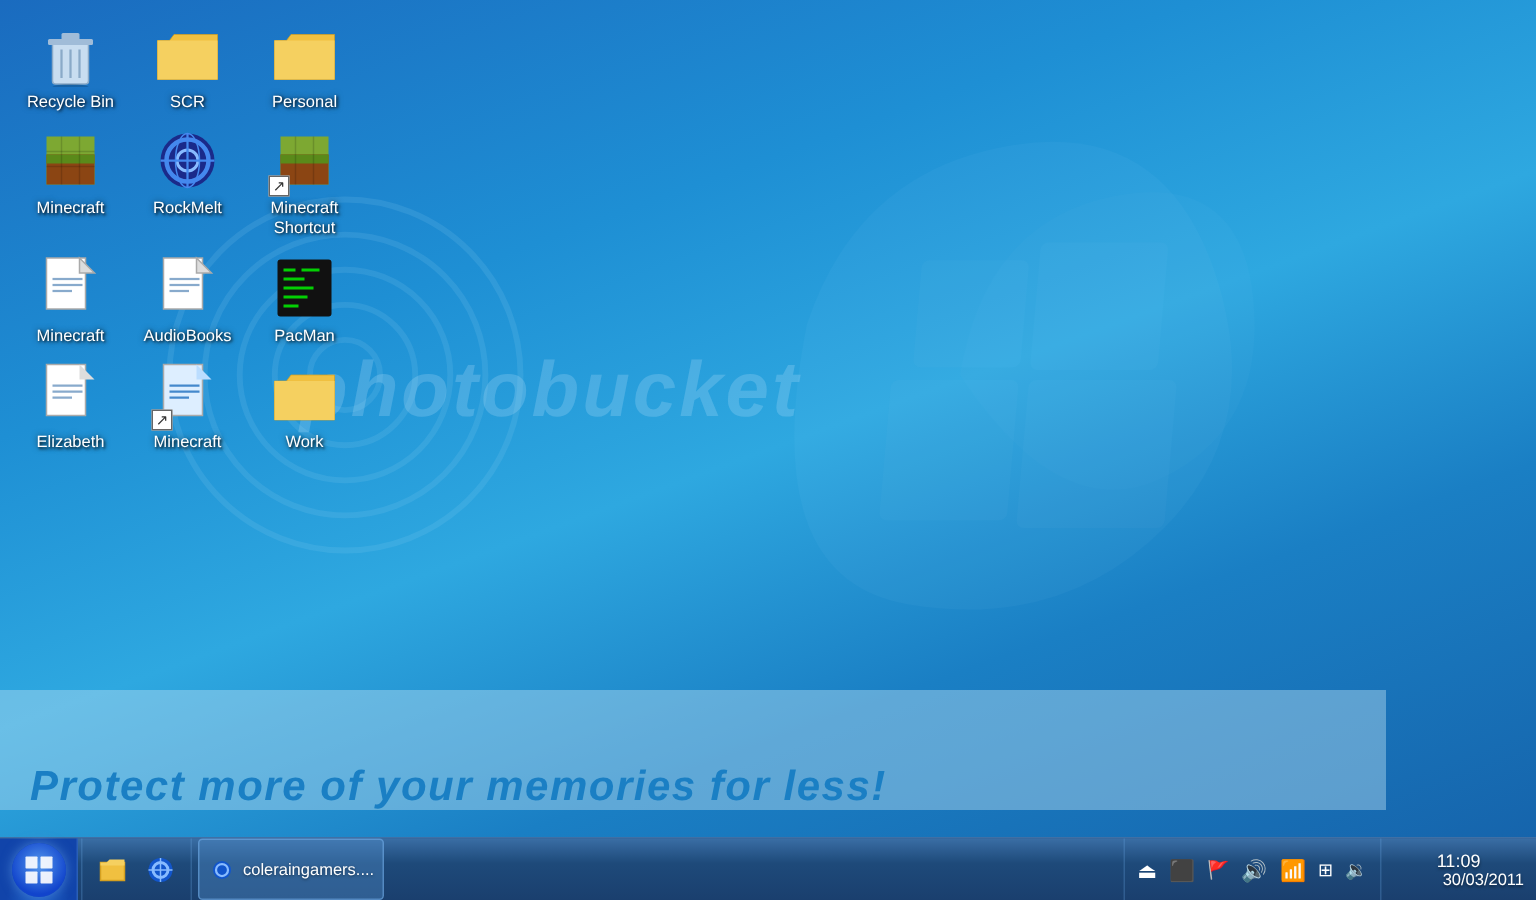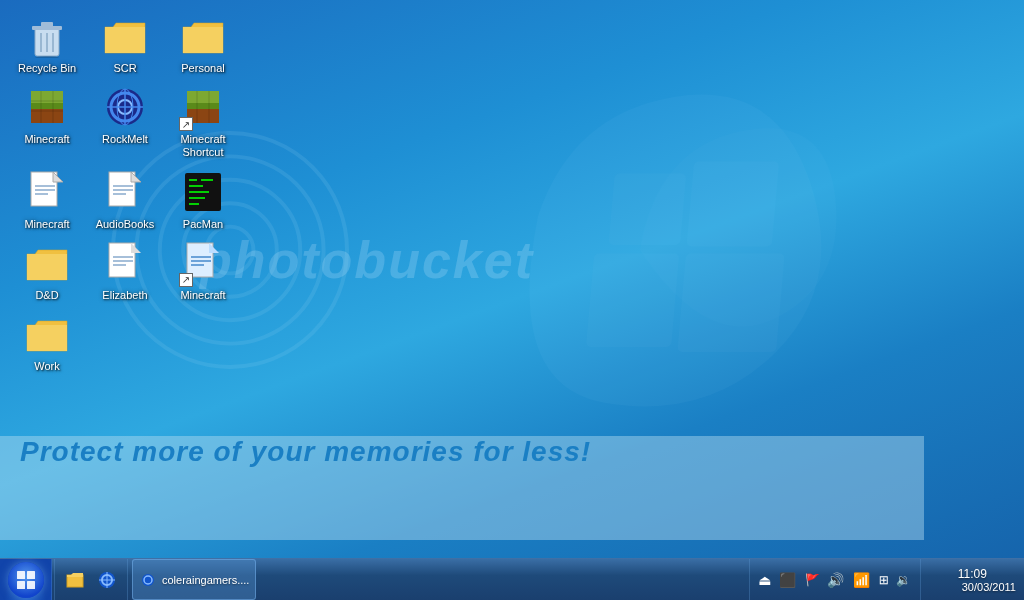--- a/index.html
+++ b/index.html
@@ -35,24 +35,24 @@
       opacity: 0.18;
       pointer-events: none;
     }
 
     
     .photobucket-overlay {
       position: absolute;
       left: 0;
       right: 100px;
       bottom: 60px;
-      height: 104px;
+      height: 80px;
       background: rgba(180, 220, 240, 0.45);
       display: flex;
-      align-items: flex-start;
+      align-items: flex-end;
       padding-left: 20px;
     }
 
     .photobucket-text {
       font-size: 28px;
       font-weight: bold;
       color: #1a7fc4;
       font-style: italic;
       letter-spacing: 1px;
     }
@@ -407,29 +407,20 @@
         <rect x="18" y="8" width="12" height="2" fill="#00ff00" opacity="0.8"></rect>
         <rect x="6" y="14" width="14" height="2" fill="#00ff00" opacity="0.8"></rect>
         <rect x="6" y="20" width="20" height="2" fill="#00ff00" opacity="0.8"></rect>
         <rect x="6" y="26" width="16" height="2" fill="#00ff00" opacity="0.8"></rect>
         <rect x="6" y="32" width="10" height="2" fill="#00ff00" opacity="0.8"></rect>
       </svg>
     </div>
     <span class="icon-label">PacMan</span>
   </div>
 
-  <div class="desktop-icon">
-    <div class="icon-img">
-      <svg width="44" height="38" viewBox="0 0 44 38">
-        <path d="M2,10 L10,10 L13,6 L42,6 L42,36 L2,36 Z" fill="#f0c040" stroke="#d4a020" stroke-width="0.5"></path>
-        <path d="M2,10 L42,10 L42,36 L2,36 Z" fill="#f5d060"></path>
-      </svg>
-    </div>
-    <span class="icon-label">D&amp;D</span>
-  </div>
 
   <div class="desktop-icon">
     <div class="icon-img">
       <svg width="38" height="44" viewBox="0 0 38 44">
         <rect x="3" y="2" width="26" height="34" fill="white" stroke="#aaa" stroke-width="1"></rect>
         <path d="M25,2 L35,12 L25,12 Z" fill="#ddd"></path>
         <line x1="7" y1="16" x2="27" y2="16" stroke="#88aacc" stroke-width="1.5"></line>
         <line x1="7" y1="20" x2="27" y2="20" stroke="#88aacc" stroke-width="1.5"></line>
         <line x1="7" y1="24" x2="20" y2="24" stroke="#88aacc" stroke-width="1.5"></line>
       </svg>

